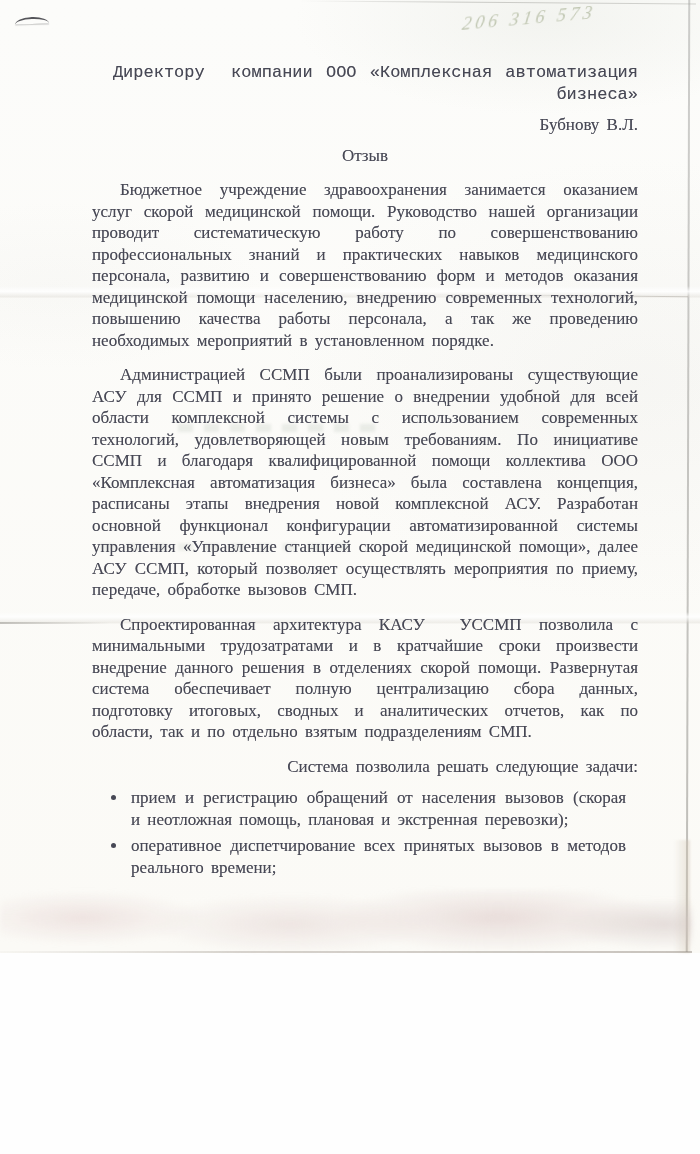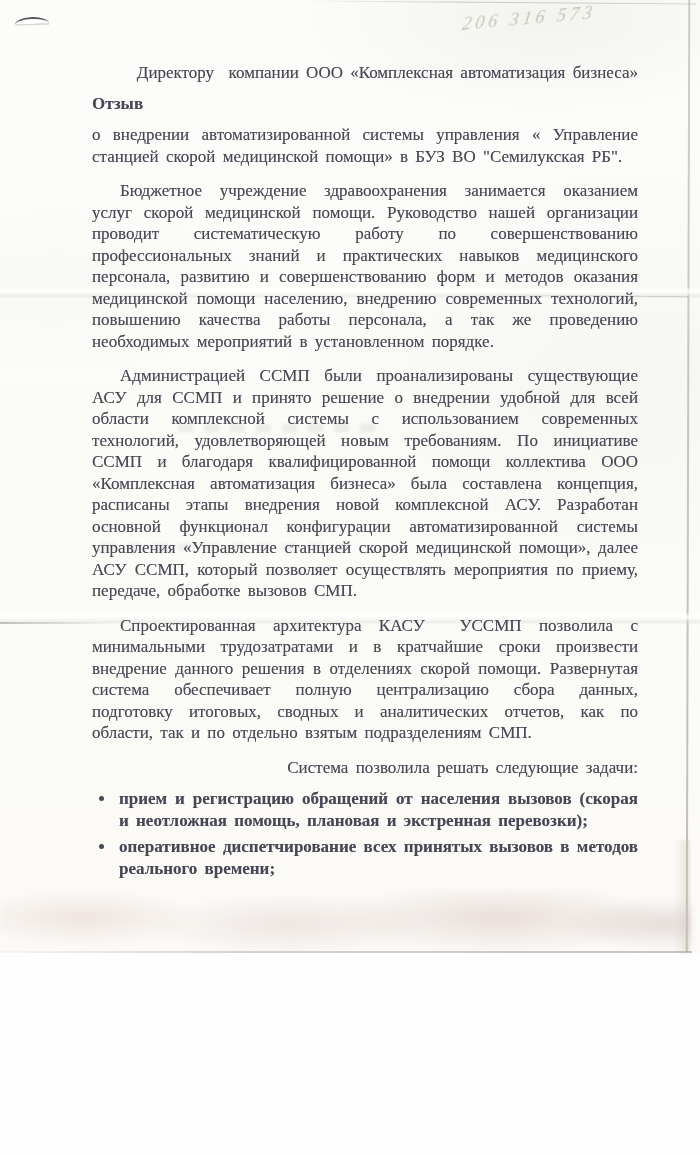--- a/index.html
+++ b/index.html
@@ -94,31 +94,31 @@
   }
   
   .content{
     position:absolute;left:92px;top:62px;width:546px;
     font-size:17px;line-height:21.5px;
     word-spacing:3px;
     text-align:justify;
     text-shadow:0 0 0.5px rgba(71,72,85,0.45);
   }
   .content p{margin:0;}
-  .addressee{text-align:right;}
+  .addressee{text-align:right;font-family:Liberation Mono, monospace;}
   .addressee-name{text-align:right;margin-top:9px !important;}
-  .title{text-align:left;margin-top:9px !important;font-weight:700;}
+  .title{text-align:center;margin-top:9px !important;font-weight:400;}
   .subject{margin-top:10px !important;}
   .para{margin-top:13px !important;text-indent:28px;}
   .tasks-intro{margin-top:13px !important;text-indent:28px;text-align:right;}
   ul.bullets{
     margin:10px 0 0;padding:0 0 0 24px;
     list-style:disc;
   }
-  ul.bullets li{margin:0 0 5px;padding-left:3px;text-align:justify;font-weight:bold;}
+  ul.bullets li{margin:0 12px 5px;padding-left:3px;text-align:justify;}
 </style>
 </head>
 <body>
 
 <div class="canvas">
 
   <div class="paper"></div>
 
   <div class="scan-top-edge"></div>
   <div class="scan-right-edge"></div>
@@ -127,22 +127,22 @@
   <div class="scan-bottom-edge"></div>
   <div class="crease crease-upper"></div>
   <div class="crease crease-lower"></div>
   <div class="ghost ghost-1"></div>
   <div class="ghost ghost-2"></div>
   <div class="staple"></div>
   <div class="handwriting">206 316 573</div>
 
   <div class="content">
     <p class="addressee">Директору &nbsp;компании ООО «Комплексная автоматизация бизнеса»</p>
+    <p class="addressee-name">Бубнову В.Л.</p>
     <p class="title">Отзыв</p>
-    <p class="subject">о внедрении автоматизированной системы управления « Управление станцией скорой медицинской помощи» в БУЗ ВО "Семилукская РБ".</p>
     <p class="para">Бюджетное учреждение здравоохранения занимается оказанием услуг скорой медицинской помощи. Руководство нашей организации проводит систематическую работу по совершенствованию профессиональных знаний и практических навыков медицинского персонала, развитию и совершенствованию форм и методов оказания медицинской помощи населению, внедрению современных технологий, повышению качества работы персонала, а так же проведению необходимых мероприятий в установленном порядке.</p>
     <p class="para">Администрацией ССМП были проанализированы существующие АСУ для ССМП и принято решение о внедрении удобной для всей области комплексной системы с использованием современных технологий, удовлетворяющей новым требованиям. По инициативе ССМП и благодаря квалифицированной помощи коллектива ООО «Комплексная автоматизация бизнеса» была составлена концепция, расписаны этапы внедрения новой комплексной АСУ. Разработан основной функционал конфигурации автоматизированной системы управления «Управление станцией скорой медицинской помощи», далее АСУ ССМП, который позволяет осуществлять мероприятия по приему, передаче, обработке вызовов СМП.</p>
     <p class="para">Спроектированная архитектура КАСУ &nbsp;УССМП позволила с минимальными трудозатратами и в кратчайшие сроки произвести внедрение данного решения в отделениях скорой помощи. Развернутая система обеспечивает полную централизацию сбора данных, подготовку итоговых, сводных и аналитических отчетов, как по области, так и по отдельно взятым подразделениям СМП.</p>
     <p class="tasks-intro">Система позволила решать следующие задачи:</p>
     <ul class="bullets">
       <li>прием и регистрацию обращений от населения вызовов (скорая и неотложная помощь, плановая и экстренная перевозки);</li>
       <li>оперативное диспетчирование всех принятых вызовов в методов реального времени;</li>
     </ul>
   </div>
 

